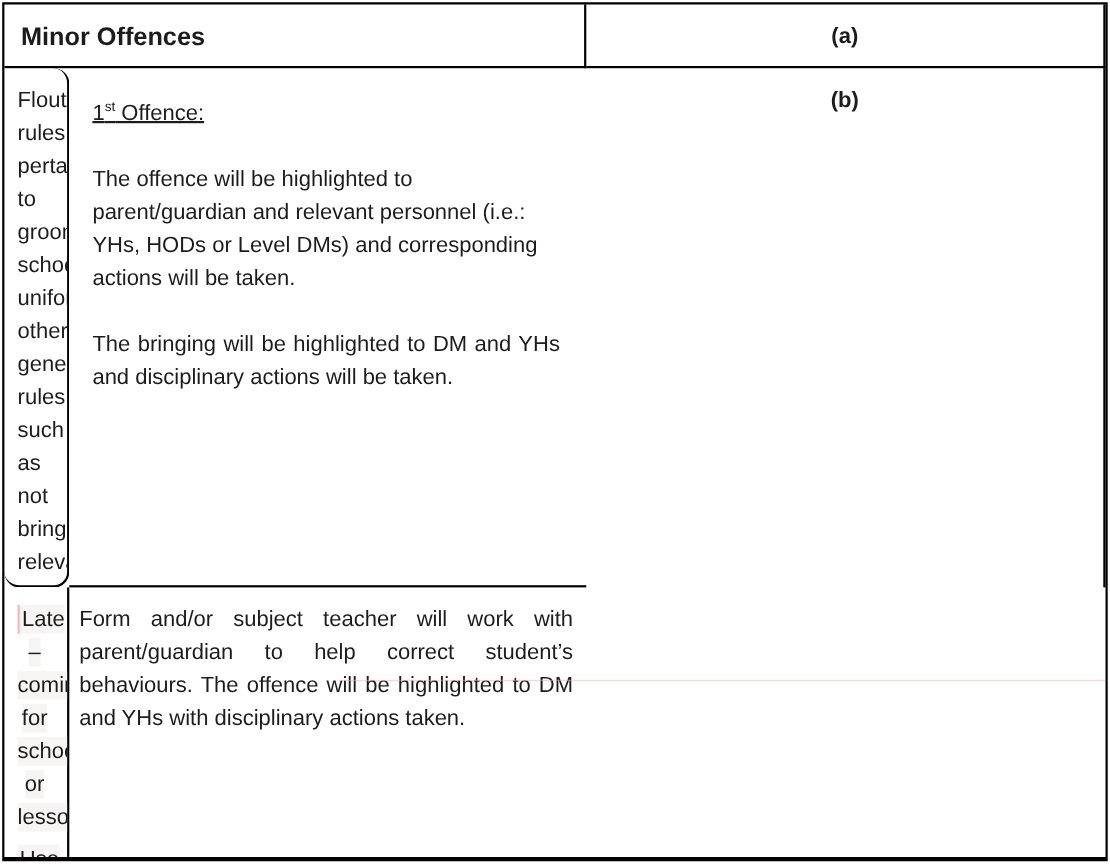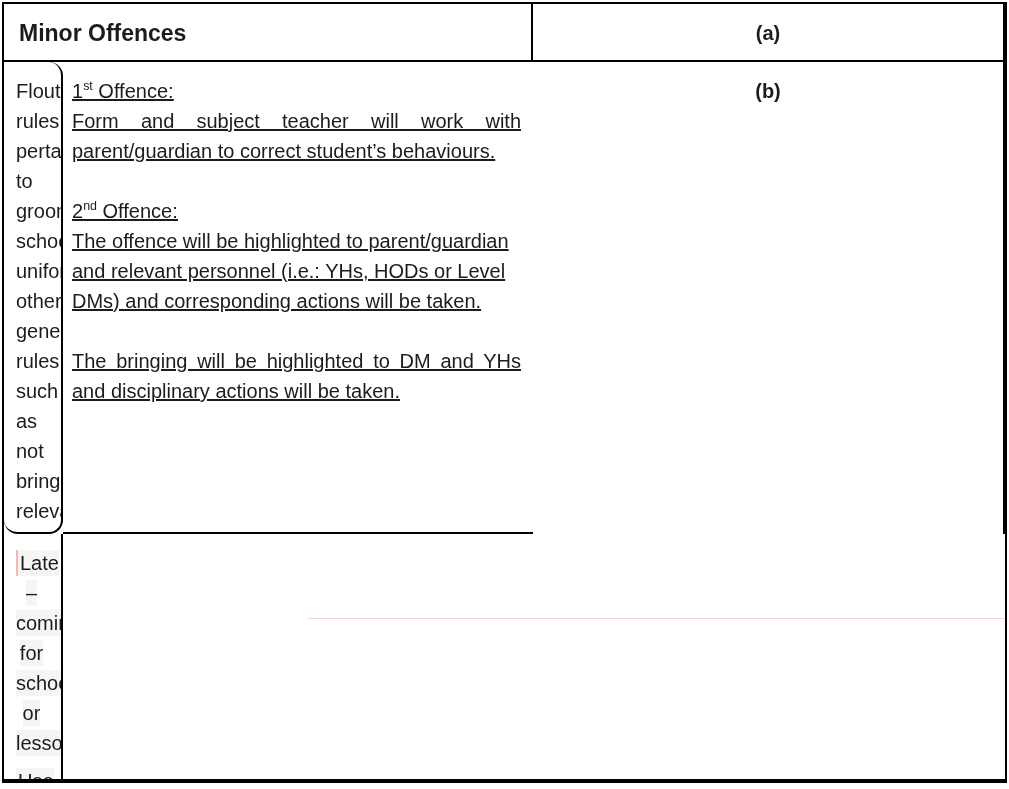--- a/index.html
+++ b/index.html
@@ -62,21 +62,21 @@
   }
   .just { text-align: justify; }
 
   .heading { text-decoration: underline; }
   sup {
     font-size: 0.62em;
     vertical-align: super;
     line-height: 0;
   }
 
-  .sect { margin: 0; text-decoration: underline; }
+  .sect { margin: 12px; }
   .sect + .sect { margin-top: 30px; }
   .body3 { margin-top: 14px; }
 
   .offence-b { padding: 14px 14px 0 12px; }
   .offb-line1 { margin-bottom: 8px; text-align: center; }
   .hl {
     background: #f6f5f3;
     padding: 2px 3px 2px 2px;
   }
   .hl1 { border-left: 2px solid #f0bcb8; }
@@ -110,25 +110,23 @@
     <div class="cell rowlabel b-r b-b">
       <span>(a)</span>
     </div>
     <div class="cell offence-a b-r b-b">
       <span>Flouting rules pertaining to grooming, school uniform, other general rules such as not bringing relevant school material (ie: assignments, books and PLDs) and misplacement of PLDs.</span>
     </div>
     <div class="cell cons b-b">
 
       <div class="sect">
         <div class="heading"><span>1</span><sup>st</sup><span> Offence:</span></div>
-        <div class="just">Form and subject teacher will work with parent/guardian to correct student’s behaviours.</div>
       </div>
 
       <div class="sect">
-        <div class="heading"><span>2</span><sup>nd</sup><span> Offence:</span></div>
         <div>The offence will be highlighted to parent/guardian and relevant personnel (i.e.: YHs, HODs or Level DMs) and corresponding actions will be taken.</div>
       </div>
 
       <div class="sect">
         <div class="just body3">The bringing will be highlighted to DM and YHs and disciplinary actions will be taken.</div>
       </div>
 
     </div>
 
     <div class="cell rowlabel b-r">
@@ -136,18 +134,19 @@
     </div>
     <div class="cell offence-b b-r">
       <div class="offb-line1">
         <span class="hl hl1">Late – coming* for school or lessons</span>
       </div>
       <div>
         <span class="hl hl2">Use of vulgarities</span>
       </div>
     </div>
     <div class="cell cons">
+      <div class="just">Form and/or subject teacher will work with parent/guardian to help correct student’s behaviours. The offence will be highlighted to DM and YHs with disciplinary actions taken.</div>
     </div>
 
   </div>
 
   <div class="revision-leader"></div>
 </div>
 
 </body></html>

